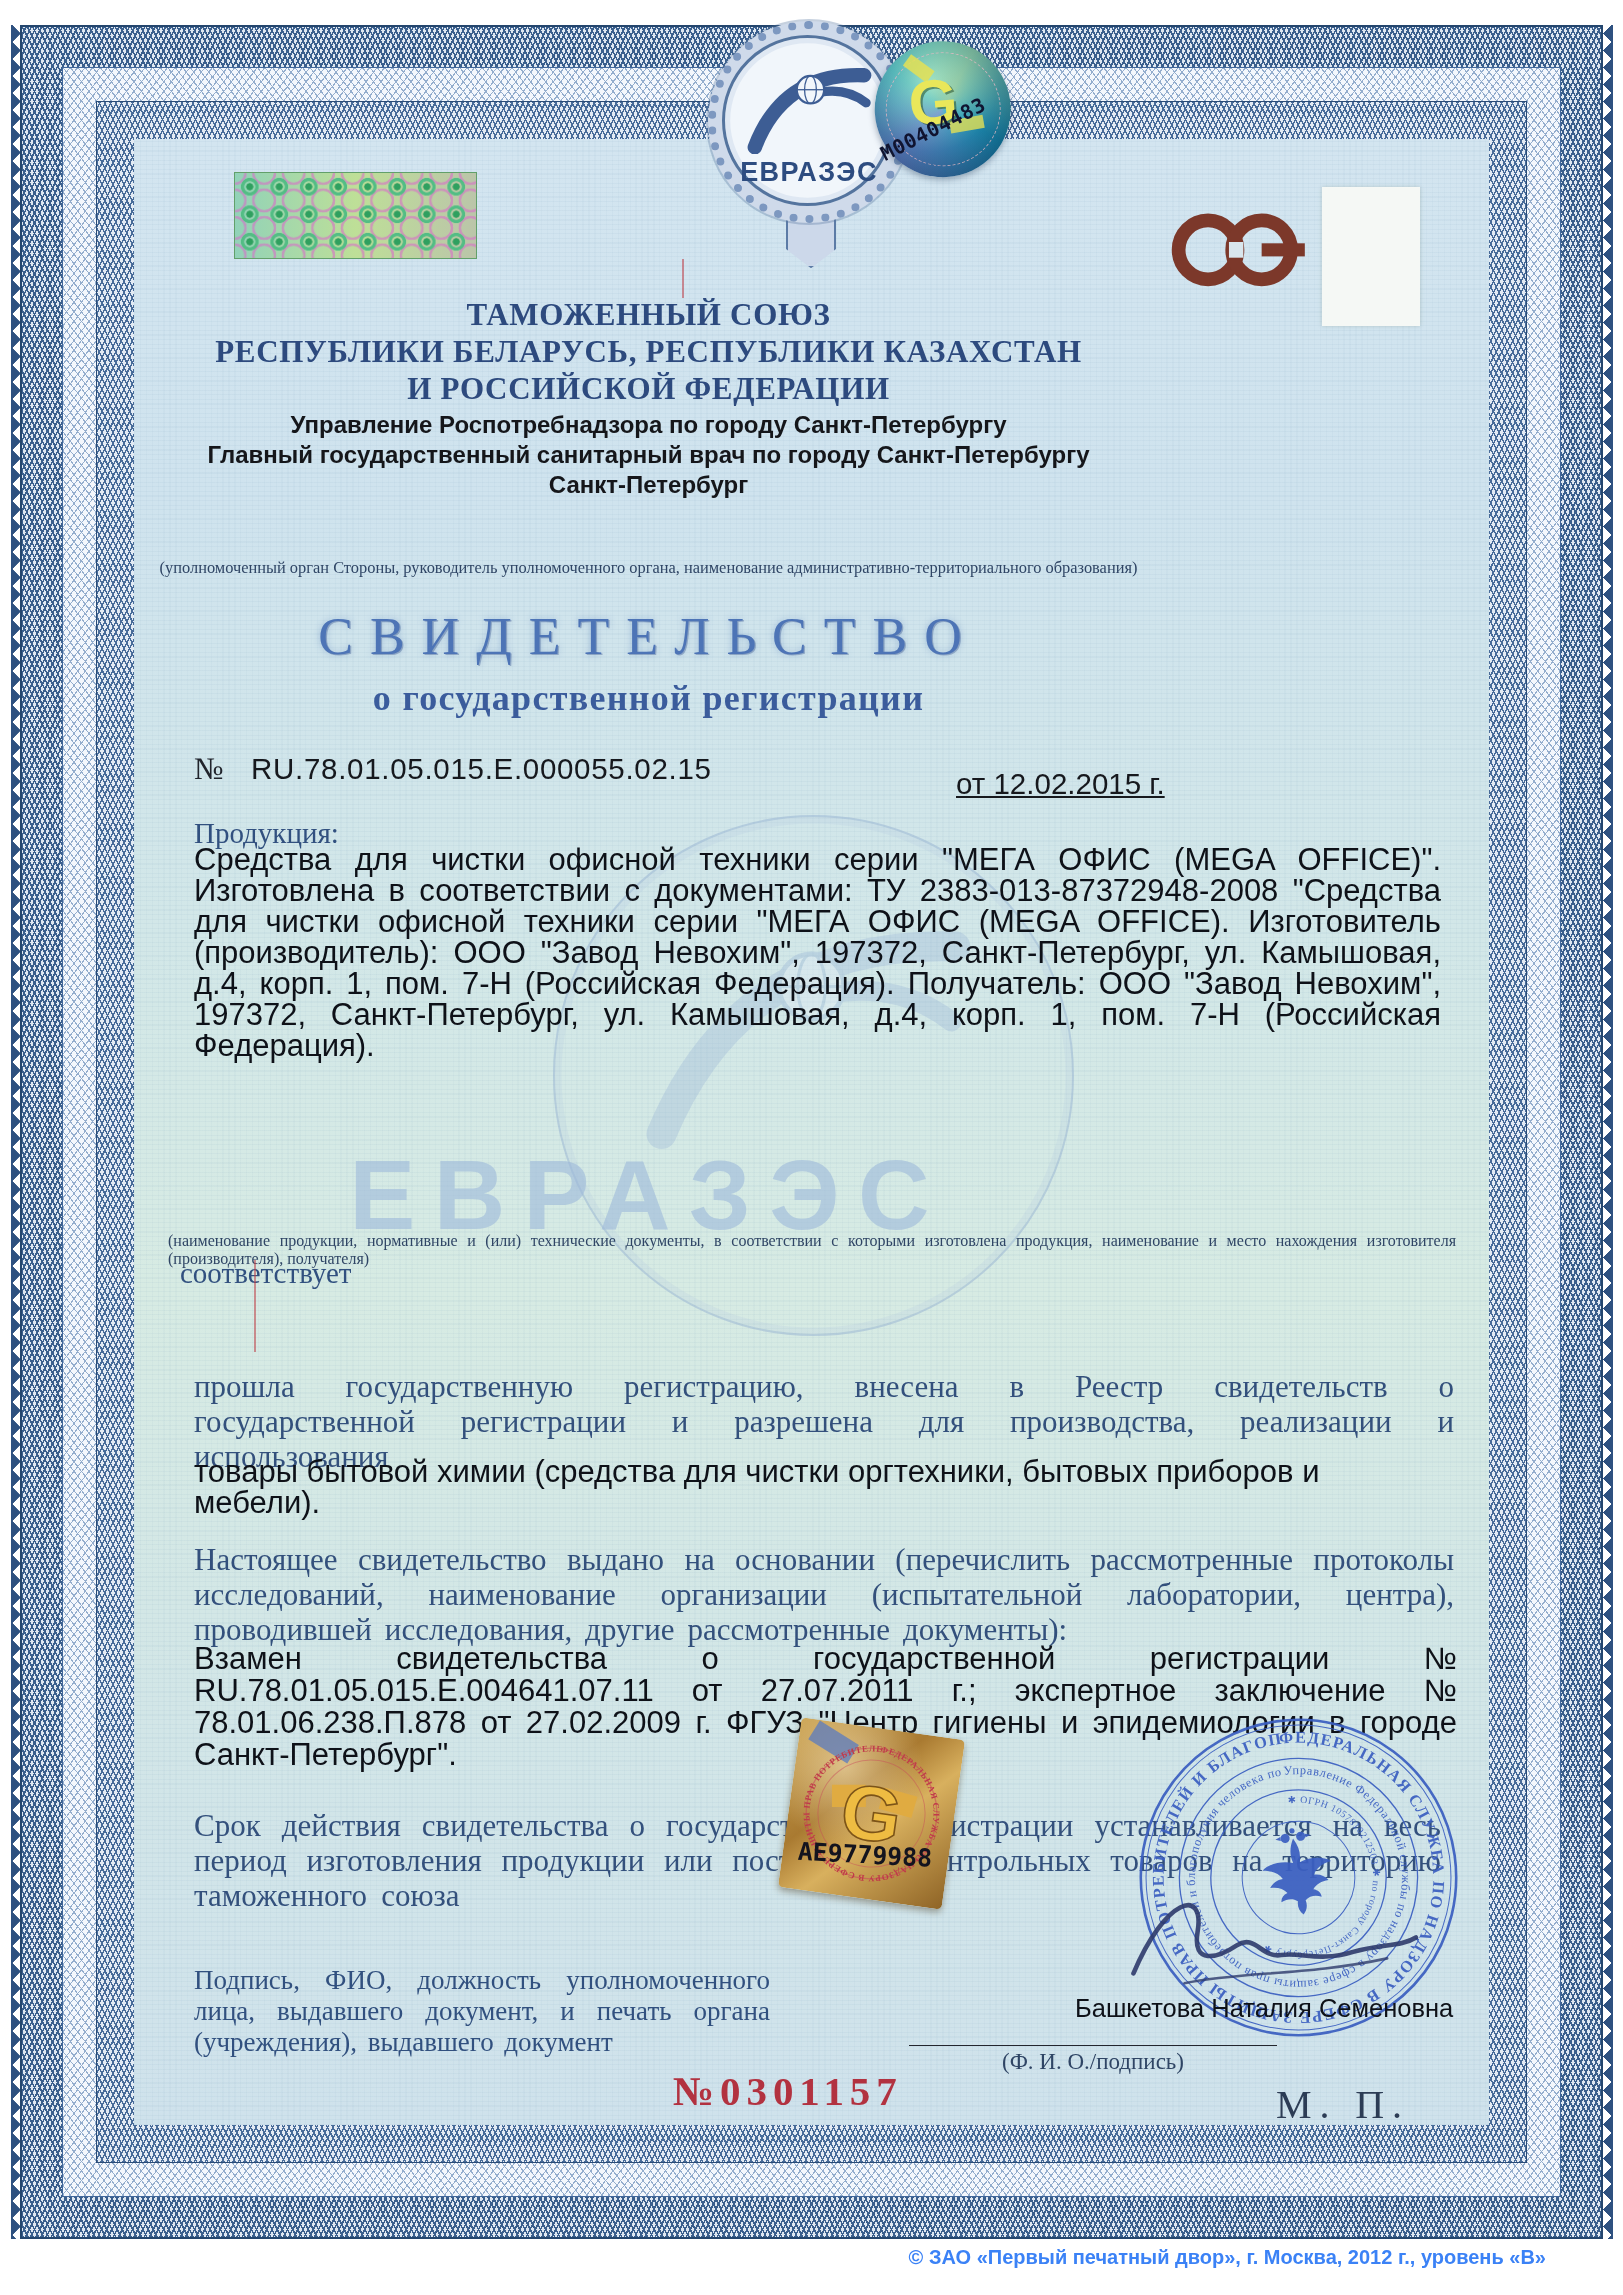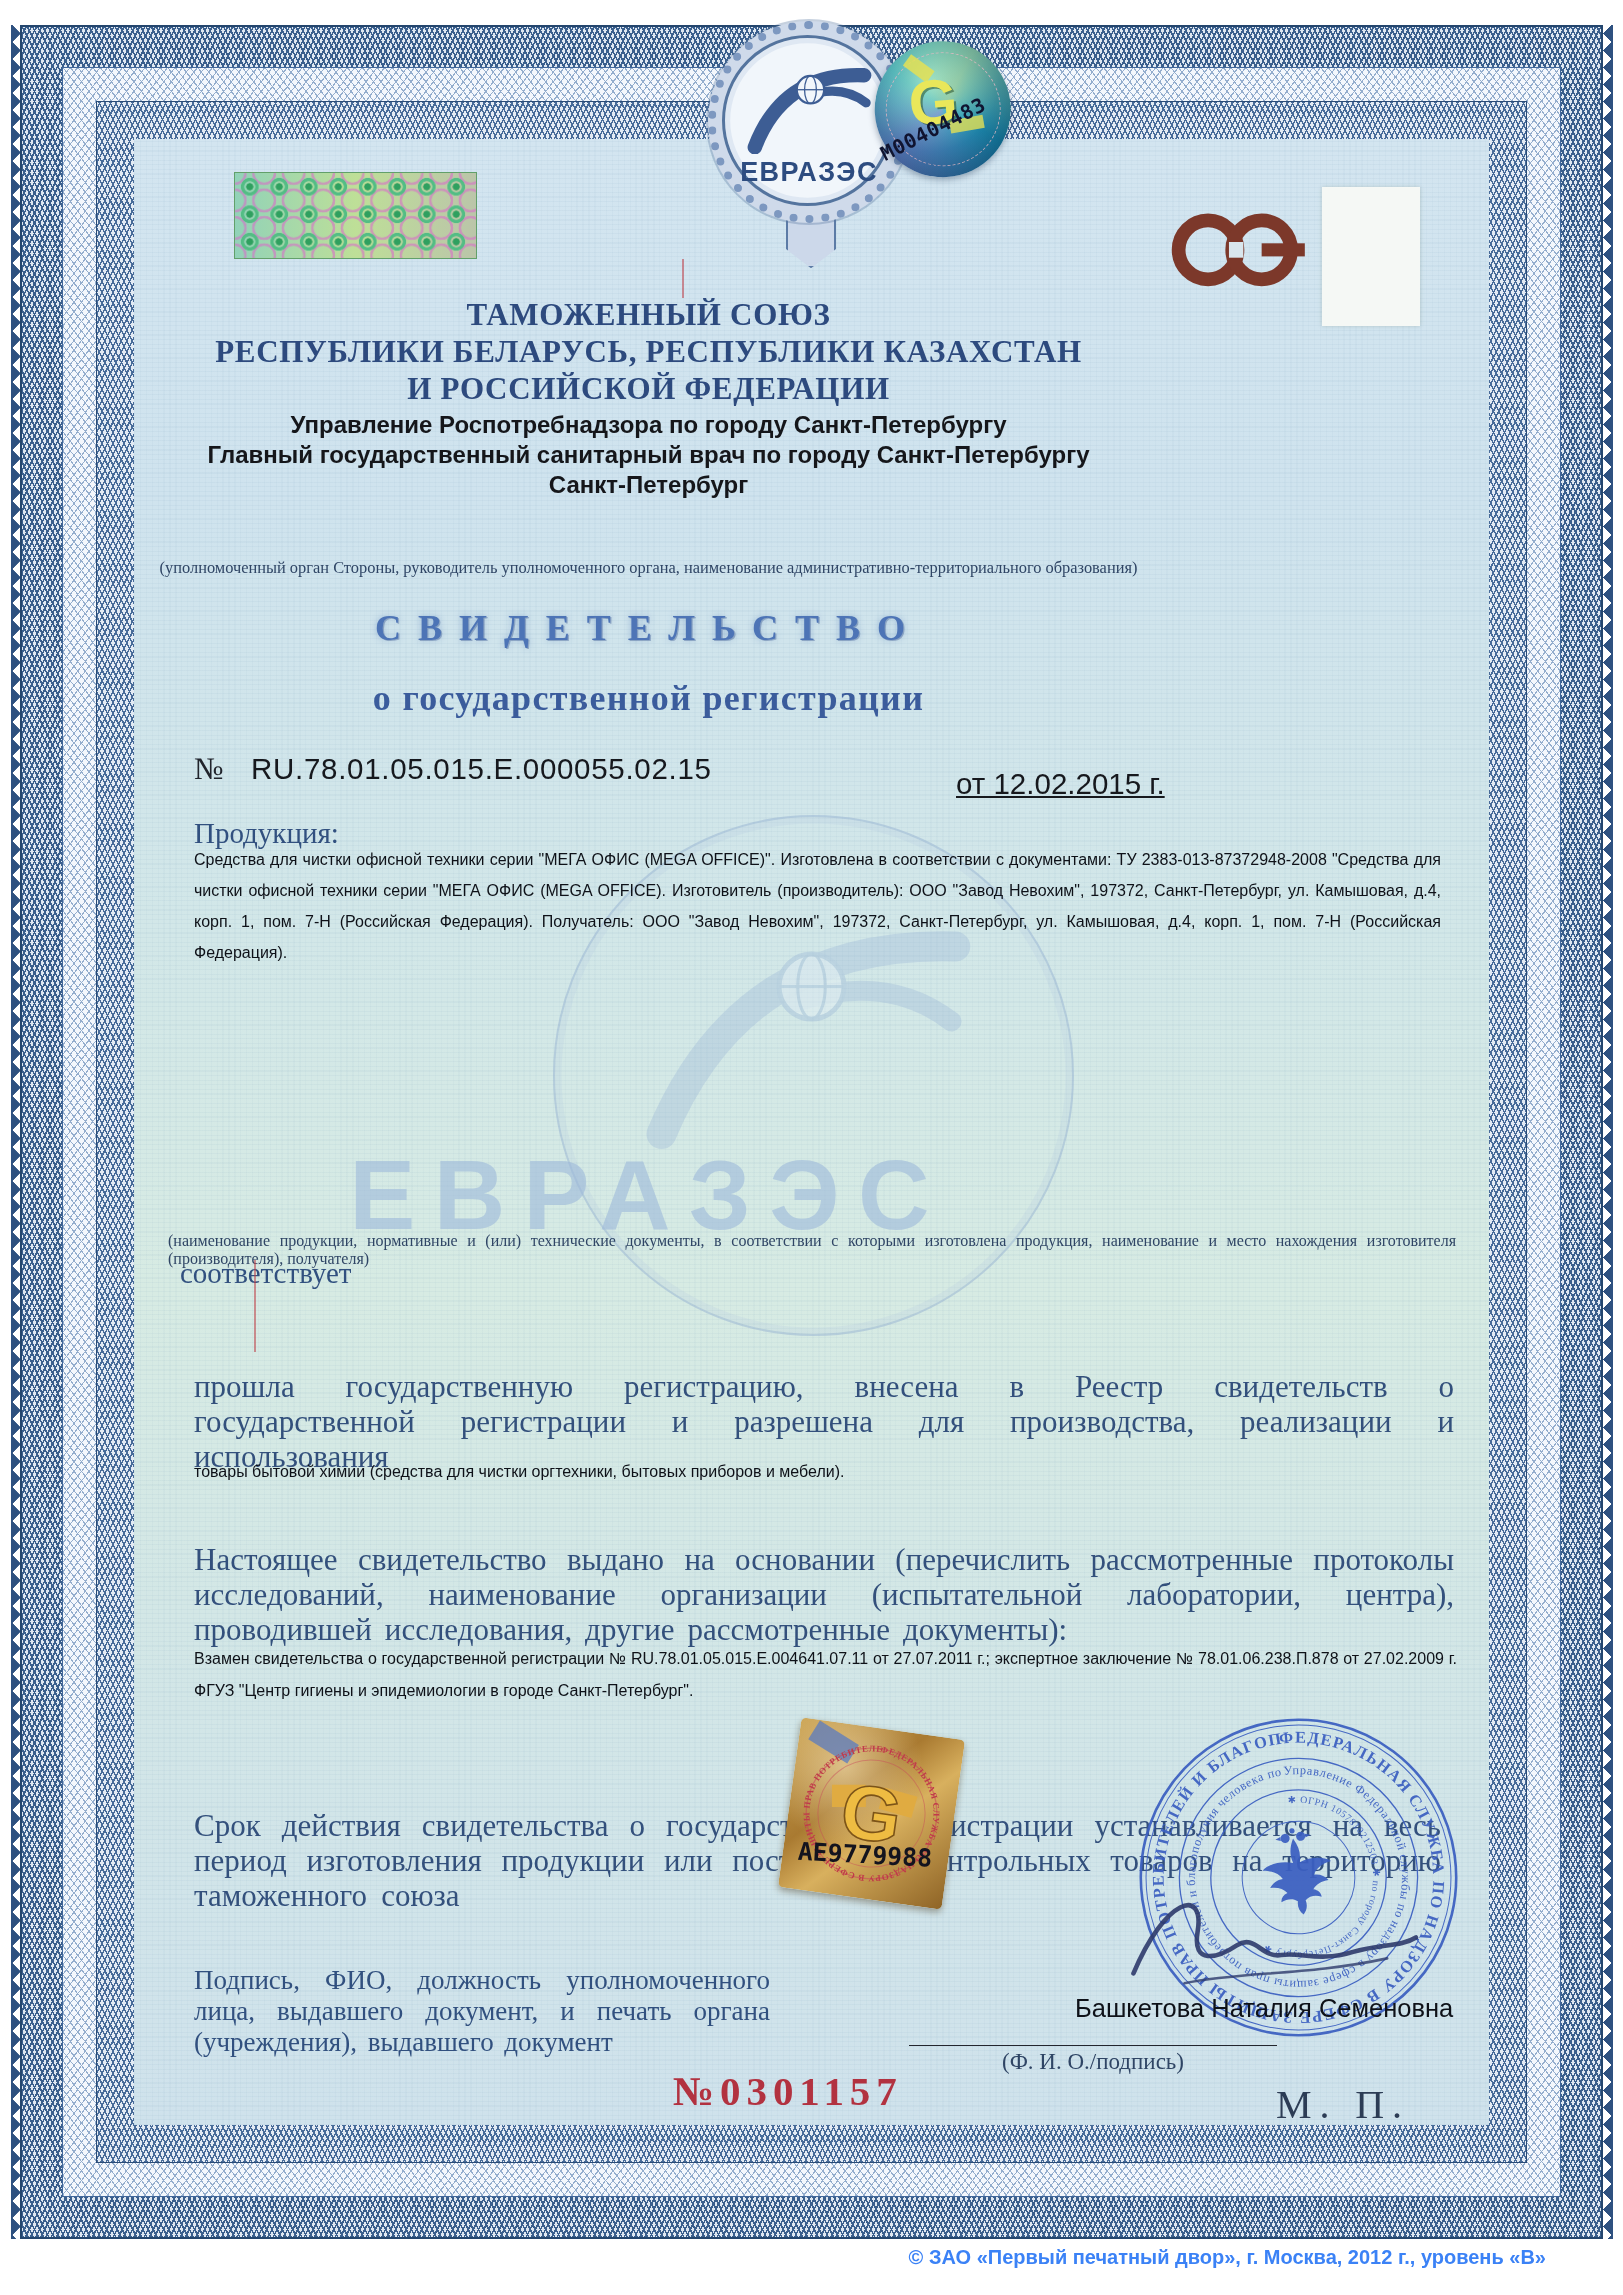--- a/index.html
+++ b/index.html
@@ -36,30 +36,30 @@
       linear-gradient(180deg,#d3e5f0 0%,#cfe3ee 18%,#d2e7e8 40%,#d7ebe3 58%,#d3e7e6 74%,#cfe2ec 100%);}
   
   .abs{position:absolute;}
   .z2{z-index:4;}
   .center{left:0;width:1297px;text-align:center;}
   .hdr-union{top:296px;font-weight:bold;font-size:31px;line-height:37px;color:#2d4a7e;letter-spacing:0.7px;}
   .hdr-authority{top:410px;font-family:"Liberation Sans",sans-serif;font-weight:bold;
                  font-size:24px;line-height:30px;color:#15161a;}
   .caption{font-size:16.4px;color:#2f4565;}
   .cap1{top:558px;}
-  .title-main{top:607px;font-weight:bold;font-size:36px;letter-spacing:17px;color:#4d74b6;
+  .title-main{top:607px;font-weight:normal;font-size:52px;letter-spacing:17px;color:#4d74b6;
     text-shadow:1.3px 1.3px 0 rgba(45,75,135,.35), 0 0 7.9px rgba(90,130,190,.45);}
   .title-sub{top:677px;font-weight:bold;font-size:36px;letter-spacing:1.3px;color:#3b5c9c;}
   .regline{top:751px;left:194px;width:1244px;font-size:29.5px;color:#16181d;}
   .regline .no{font-size:31px;color:#21242c;}
   .regline .num{font-family:"Liberation Sans",sans-serif;letter-spacing:0.7px;margin-left:27.5px;}
   .regline .date{position:absolute;left:762px;top:16px;font-family:"Liberation Sans",sans-serif;text-decoration:underline;}
   .formlbl{color:#31507f;font-size:29px;}
   .prod-lbl{top:817px;left:194px;}
-  .sans-par{font-family:"Liberation Sans",sans-serif;color:#0e1118;font-size:16px;line-height:31px;text-align:justify;}
+  .sans-par{font-family:"Liberation Sans",sans-serif;color:#0e1118;font-size:31px;line-height:31px;text-align:justify;}
   .prod-text{top:844px;left:194px;width:1247px;}
   .cap2{top:1232px;left:168px;width:1288px;text-align:justify;font-size:16px;}
   .sootv{top:1257px;left:180px;}
   .compl-text{top:1285px;left:194px;width:1247px;}
   .serif-par{color:#33507c;font-size:31px;line-height:35px;text-align:justify;}
   .reg-state{top:1369px;left:194px;width:1260px;word-spacing:10.5px;}
   .category{top:1456px;left:194px;width:1260px;text-align:left;}
   .basis-intro{top:1542px;left:194px;width:1260px;word-spacing:5.2px;}
   .basis-text{top:1643px;left:194px;width:1263px;line-height:32px;}
   .validity{top:1808px;left:194px;width:1247px;word-spacing:6.5px;line-height:35px;}

